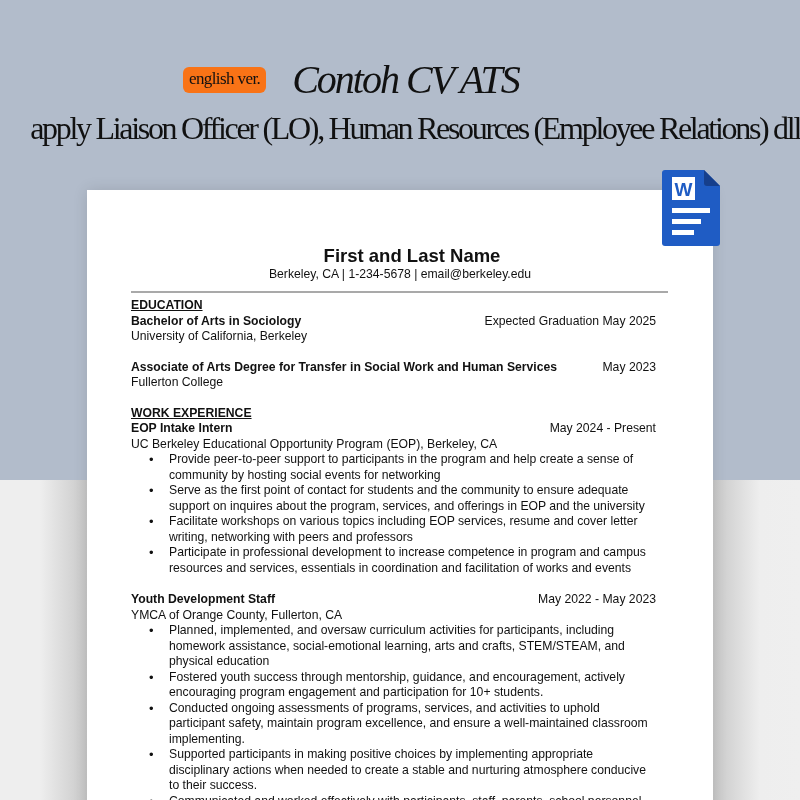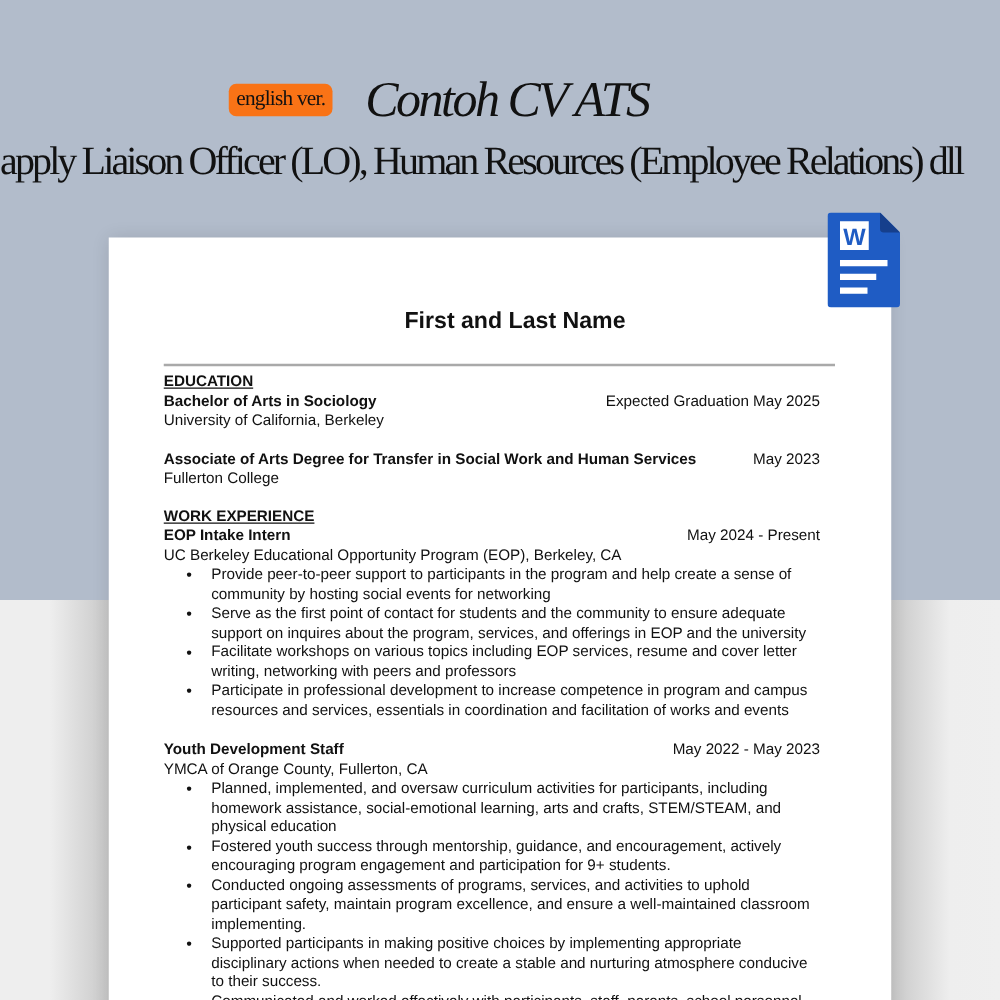--- a/index.html
+++ b/index.html
@@ -38,21 +38,21 @@
     }
     .title {
       margin-left: 26px;
       font-size: 40px;
       font-style: italic;
       letter-spacing: -2px;
       line-height: 44px;
     }
     .subtitle {
       position: absolute; top: 108px; left: 0; width: 800px;
-      text-align: left;
+      text-align: right;
       font-size: 32px;
       letter-spacing: -2.3px;
       line-height: 40px;
       white-space: nowrap;
     }
     .page {
       position: absolute;
       left: 87px; top: 190px; width: 626px; height: 640px;
       background: #ffffff;
       box-shadow: 0 0 14px rgba(0,0,0,0.12);
@@ -109,20 +109,21 @@
 <div class="heading">
   <div class="heading-row1">
     <span class="badge">english ver.</span>
     <span class="title">Contoh CV ATS</span>
   </div>
   <div class="subtitle">apply Liaison Officer (LO), Human Resources (Employee Relations) dll</div>
 </div>
 
 <div class="page">
   <div class="cv-name">First and Last Name</div>
+  <div class="cv-contact">Berkeley, CA | 1-234-5678 | email@berkeley.edu</div>
   <div class="cv-rule"></div>
 
   <div class="cv-body">
 
     <div class="section-title">EDUCATION</div>
 
     <div>
       <div class="row">
         <span class="bold">Bachelor of Arts in Sociology</span>
         <span>Expected Graduation May 2025</span>
@@ -157,21 +158,21 @@
     <div class="gap-small"></div>
 
     <div>
       <div class="row">
         <span class="bold">Youth Development Staff</span>
         <span>May 2022 - May 2023</span>
       </div>
       <div>YMCA of Orange County, Fullerton, CA</div>
       <ul class="bullets">
         <li>Planned, implemented, and oversaw curriculum activities for participants, including homework assistance, social-emotional learning, arts and crafts, STEM/STEAM, and physical education</li>
-        <li>Fostered youth success through mentorship, guidance, and encouragement, actively encouraging program engagement and participation for 9+ students.</li>
+        <li>Fostered youth success through mentorship, guidance, and encouragement, actively encouraging program engagement and participation for 10+ students.</li>
         <li>Conducted ongoing assessments of programs, services, and activities to uphold participant safety, maintain program excellence, and ensure a well-maintained classroom implementing.</li>
         <li>Supported participants in making positive choices by implementing appropriate disciplinary actions when needed to create a stable and nurturing atmosphere conducive to their success.</li>
         <li>Communicated and worked effectively with participants, staff, parents, school personnel, and community partners</li>
       </ul>
     </div>
 
   </div>
 </div>
 
 <div class="word-icon">

